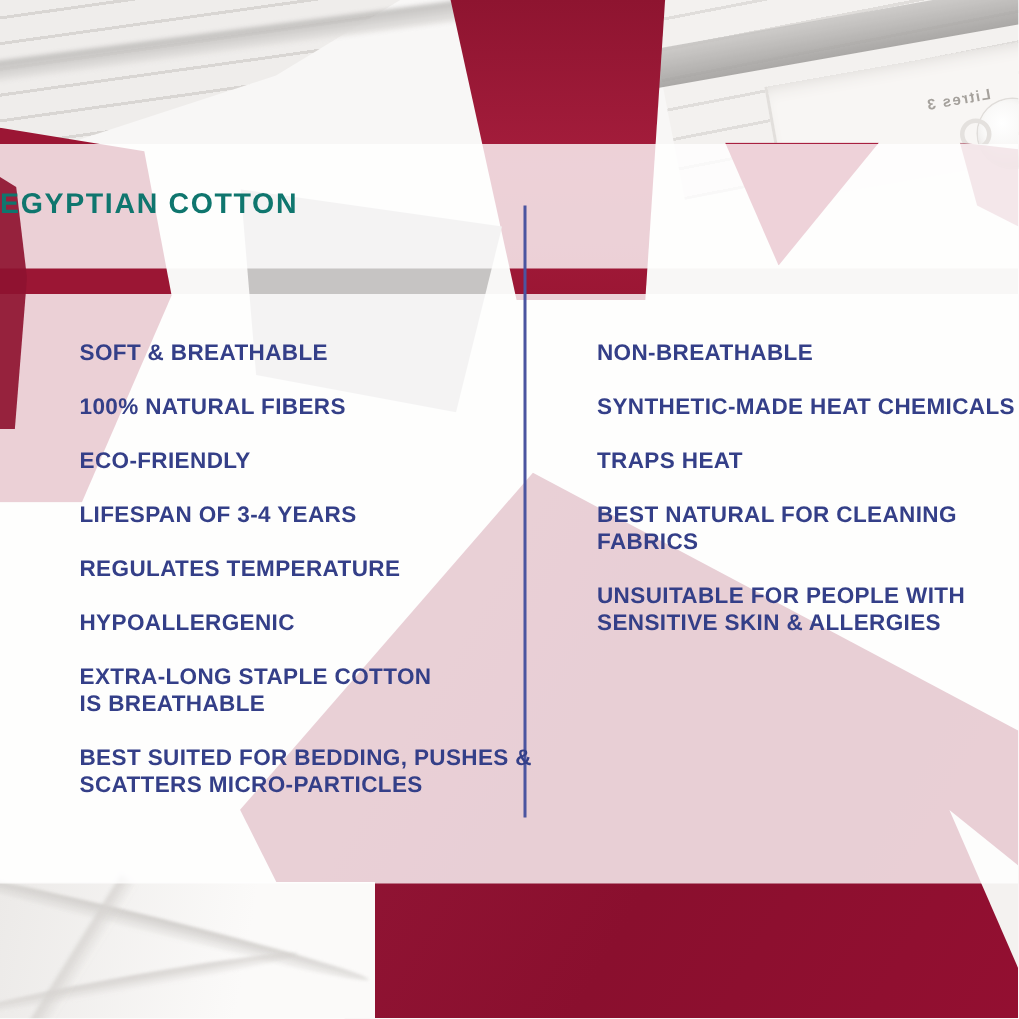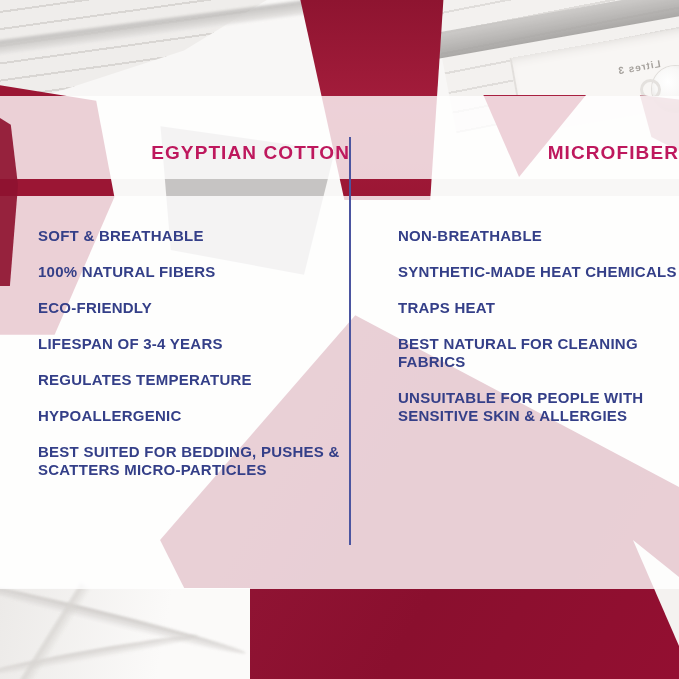--- a/index.html
+++ b/index.html
@@ -97,27 +97,27 @@
   .overlay-top{left:0;top:96px;width:679px;height:83px;background:rgba(255,255,255,.8);z-index:2;}
   .overlay-main{left:0;top:196px;width:679px;height:393px;background:rgba(255,255,255,.8);z-index:2;}
   .red-sliver{ 
     left:0;top:118px;width:18px;height:168px;z-index:3;
     clip-path:polygon(0 0,60% 4%,100% 40%,55% 100%,0 100%);
     background:#8e1230;opacity:.92;
   }
 
   
   .content{position:absolute;inset:0;z-index:5;}
-  .hdr{top:142px;text-align:right;font-size:19px;font-weight:700;
-       letter-spacing:1.1px;color:#be185d;}
+  .hdr{top:126px;text-align:left;font-size:19px;font-weight:700;
+       letter-spacing:1.1px;color:#0f766e;}
   .hdr-left{left:0;width:350px;}
   .hdr-right{left:350px;width:329px;}
   .vline{left:349px;top:137px;width:2px;height:408px;background:#4b55a0;}
   .list{top:227px;width:310px;}
-  .list-left{left:38px;}
+  .list-left{left:53px;}
   .list-right{left:370px;margin-left:28px;}
   .list .feat{
     position:static;display:block;white-space:pre-line;
     font-size:15px;line-height:18px;font-weight:700;letter-spacing:.25px;
     color:#343f88;margin-bottom:18px;
   }
 </style>
 </head>
 <body>
 
@@ -144,30 +144,31 @@
     <div class="fold2"></div>
     <div class="fold3"></div>
   </div>
 
   <div class="overlay-top"></div>
   <div class="overlay-main"></div>
   <div class="red-sliver"></div>
 
   <div class="content">
     <div class="hdr hdr-left">EGYPTIAN COTTON</div>
-    <div class="hdr hdr-right">MICROFIBER</div>
     <div class="vline"></div>
 
     <div class="list list-left">
         <div class="feat">SOFT &amp; BREATHABLE</div>
         <div class="feat">100% NATURAL FIBERS</div>
         <div class="feat">ECO-FRIENDLY</div>
         <div class="feat">LIFESPAN OF 3-4 YEARS</div>
         <div class="feat">REGULATES TEMPERATURE</div>
         <div class="feat">HYPOALLERGENIC</div>
+        <div class="feat">EXTRA-LONG STAPLE COTTON
+IS BREATHABLE</div>
         <div class="feat">BEST SUITED FOR BEDDING, PUSHES &amp;
 SCATTERS MICRO-PARTICLES</div>
       </div>
 
     <div class="list list-right">
         <div class="feat">NON-BREATHABLE</div>
         <div class="feat">SYNTHETIC-MADE HEAT CHEMICALS</div>
         <div class="feat">TRAPS HEAT</div>
         <div class="feat">BEST NATURAL FOR CLEANING FABRICS</div>
         <div class="feat">UNSUITABLE FOR PEOPLE WITH

